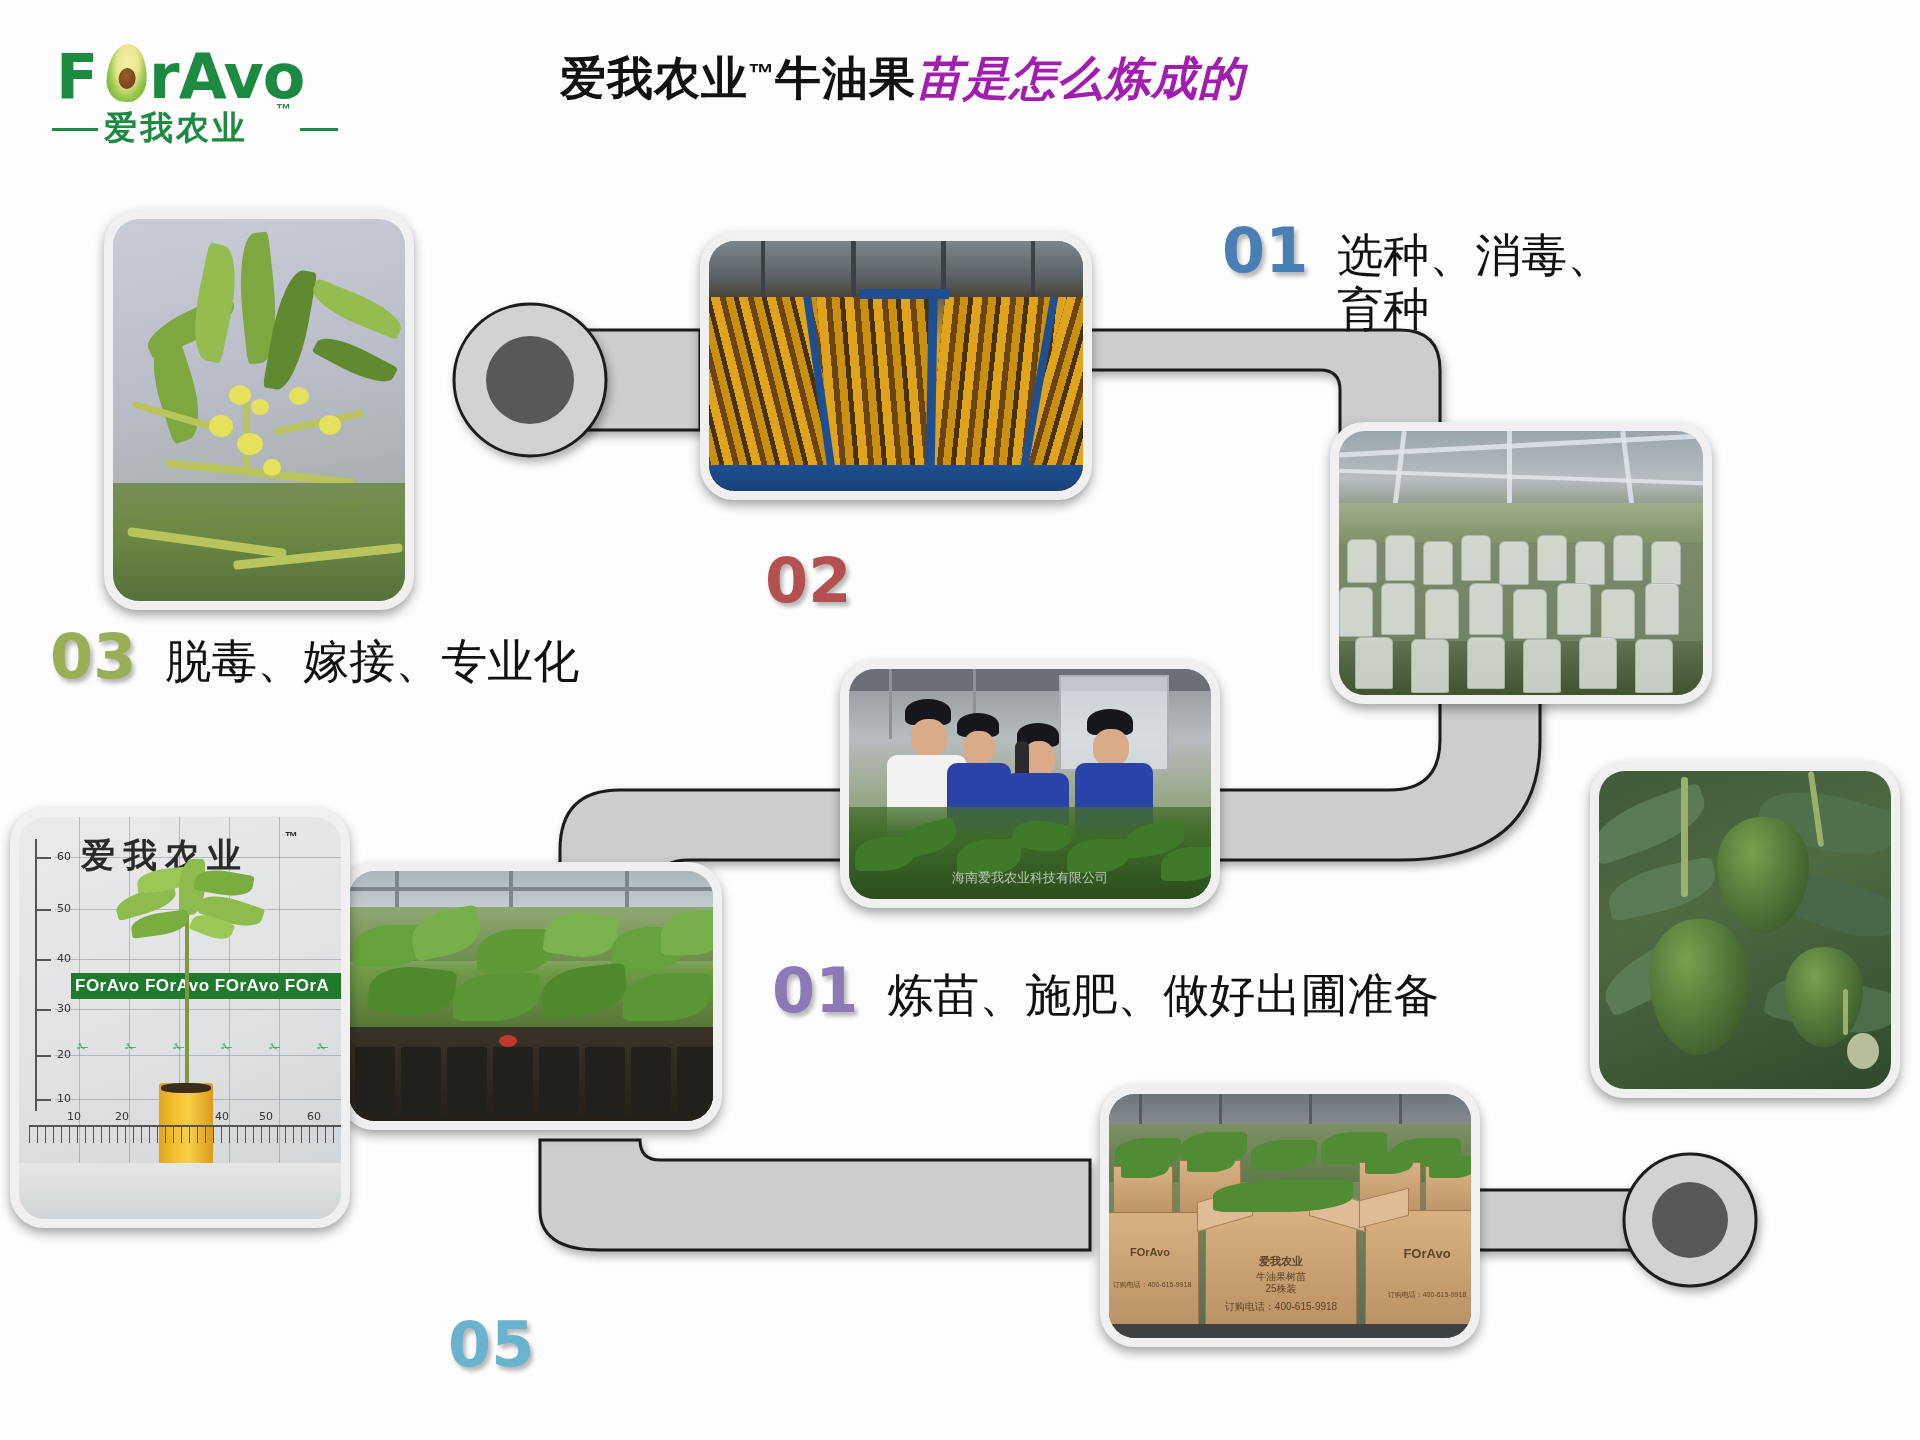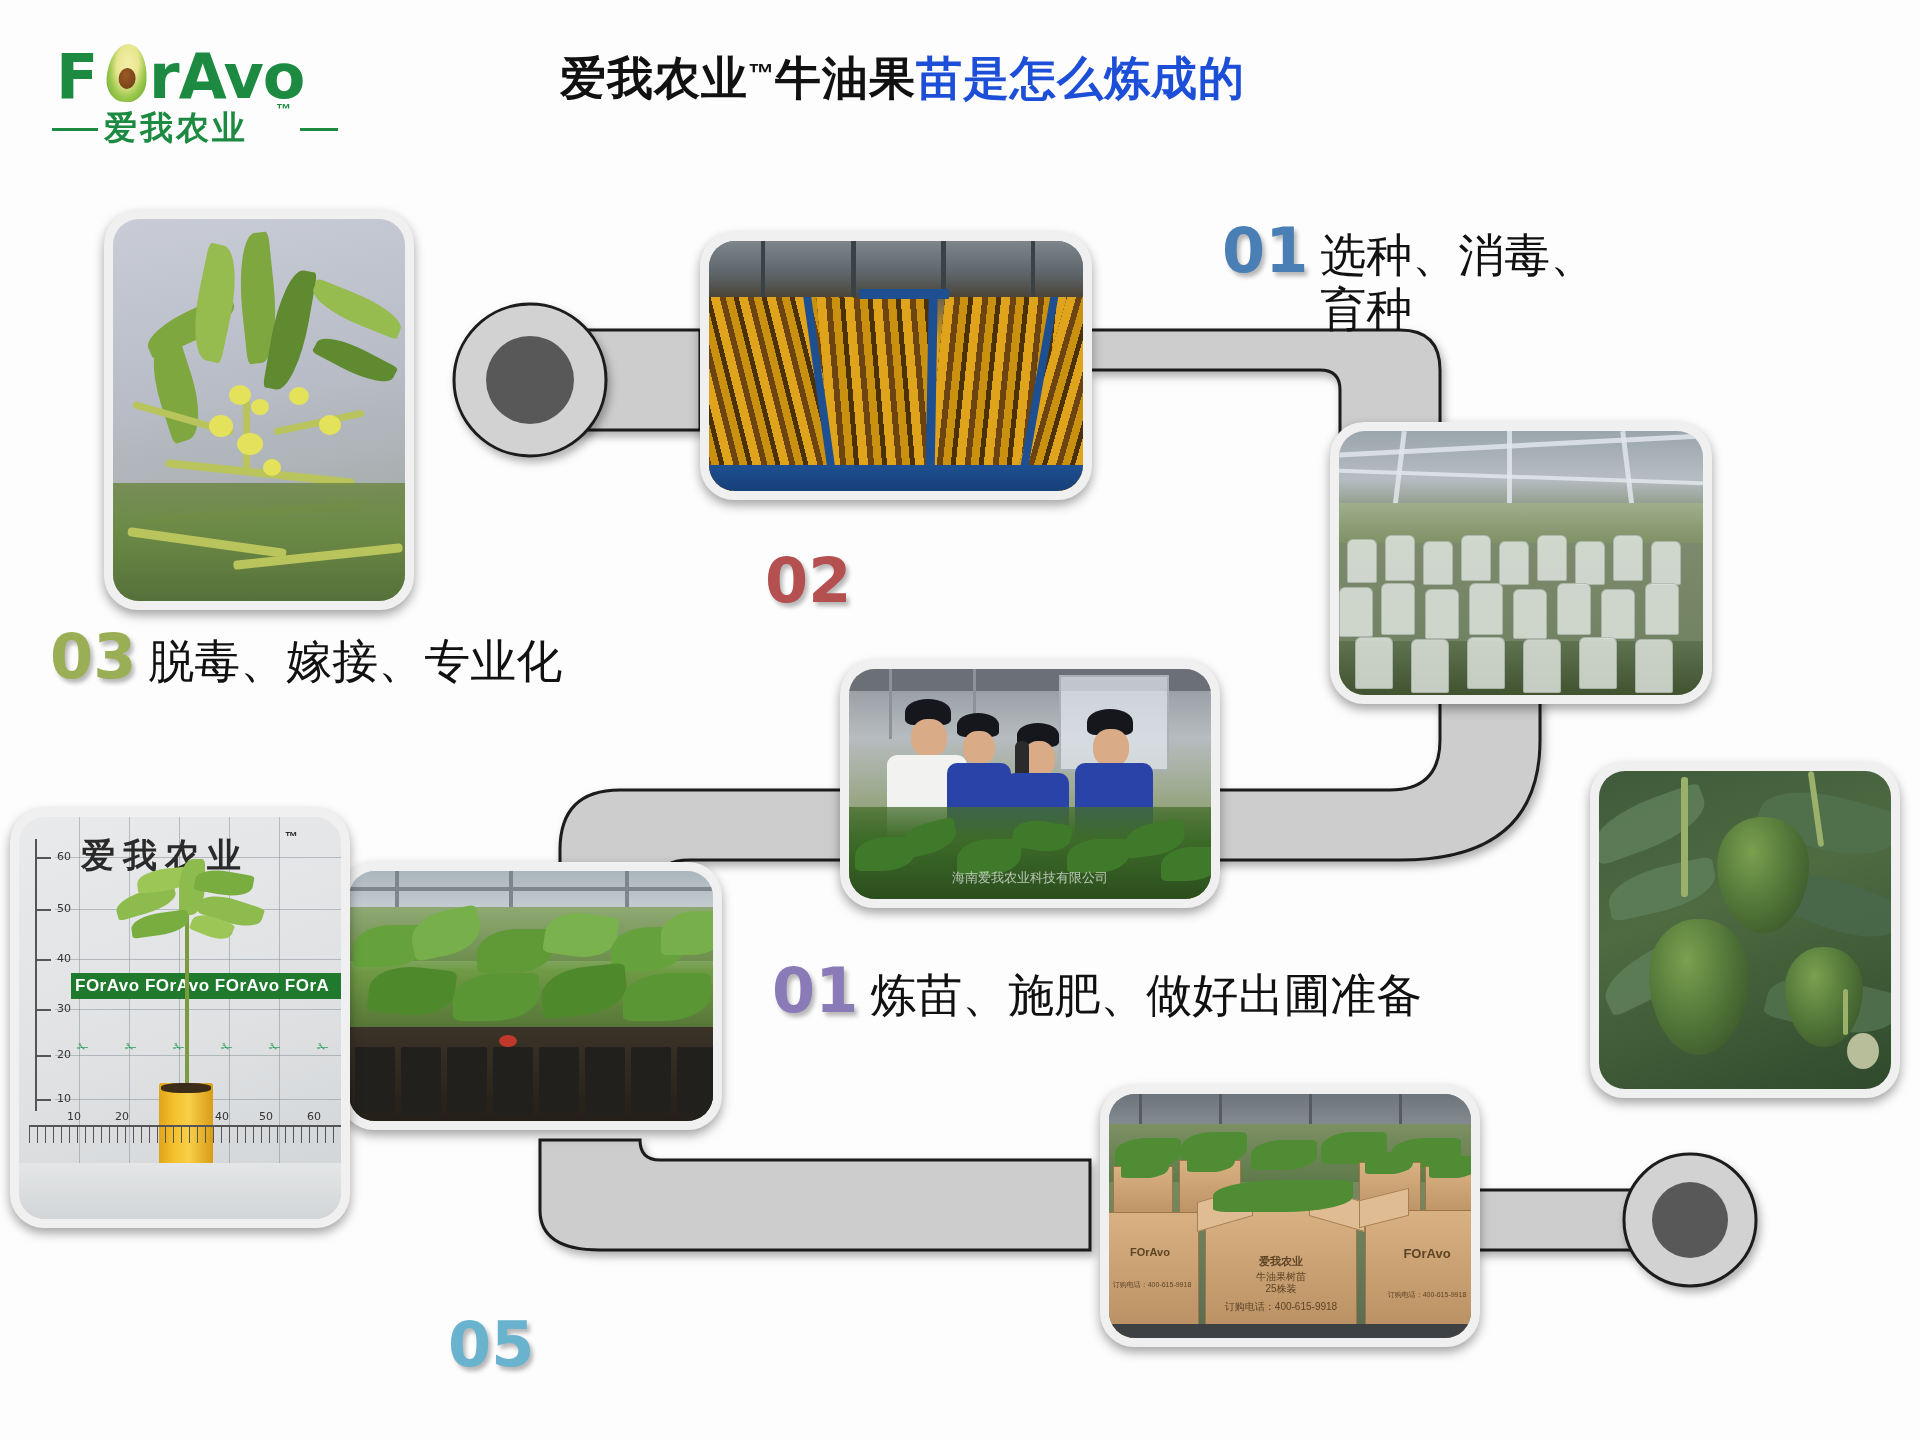--- a/index.html
+++ b/index.html
@@ -51,21 +51,21 @@
   .logo-rule.r { left: 252px; width: 38px; }
 
   
   #title {
     position: absolute; left: 560px; top: 48px;
     font-size: 46px; font-weight: bold; white-space: nowrap;
     letter-spacing: 1px;
   }
   #title .black { color: #111; }
   #title .tm { font-size: 26px; vertical-align: 12px; }
-  #title .red { color: #1d4ed8; }
+  #title .red { color: #a21caf; font-style: italic; }
 
   
   #ribbon { position: absolute; left: 0; top: 0; width: 1920px; height: 1440px; }
 
   
   .tile {
     position: absolute;
     border-radius: 34px;
     background: #f0f0f0;
     padding: 9px;
@@ -79,21 +79,21 @@
   }
 
   
   .step {
     position: absolute; display: flex; align-items: flex-start; white-space: nowrap;
   }
   .step .num {
     font-size: 62px; font-weight: bold; line-height: .95;
     font-family: "DejaVu Sans", sans-serif;
     text-shadow: 3px 4px 4px rgba(0,0,0,.28);
-    margin-right: 12px;
+    margin-right: 29px;
   }
   .step .txt {
     font-size: 46px; color: #111; line-height: 1.18; font-weight: 500;
     padding-top: 6px; white-space: pre-line;
   }
 
   
   .p-flower { background: linear-gradient(170deg,#c9ccd6 0%,#b8bcc6 45%,#9aa49a 100%); }
   .leafA { position:absolute; background:#7ea83f; border-radius:60% 8% 60% 8%; }
   .leafB { position:absolute; background:#96bb4e; border-radius:8% 60% 8% 60%; }

